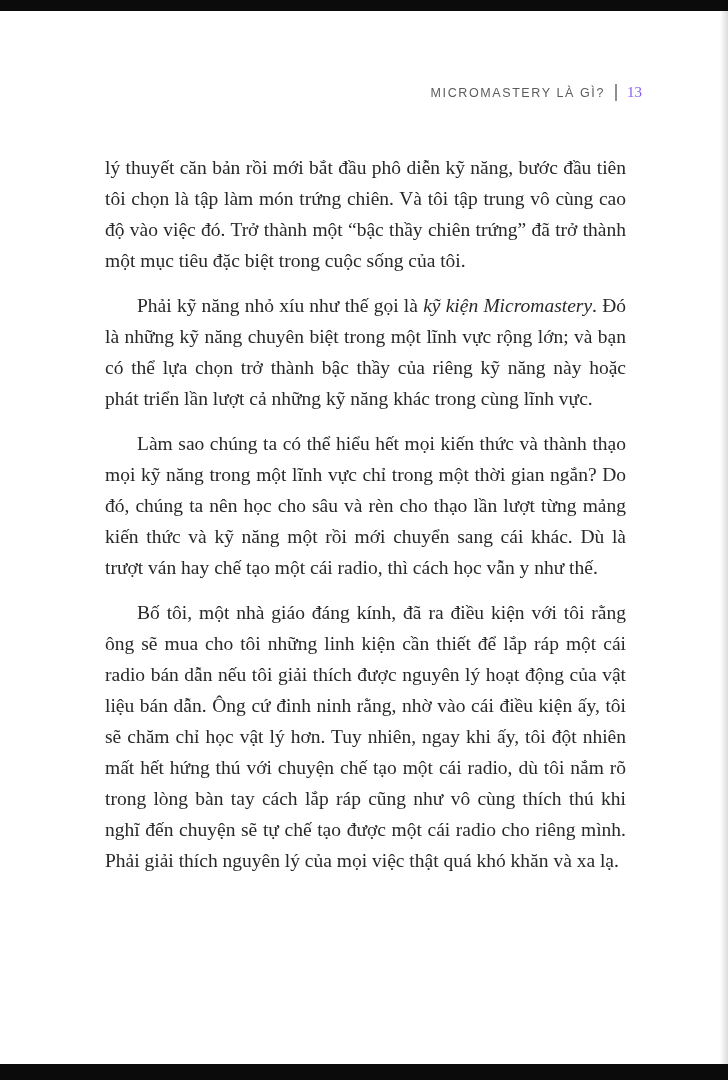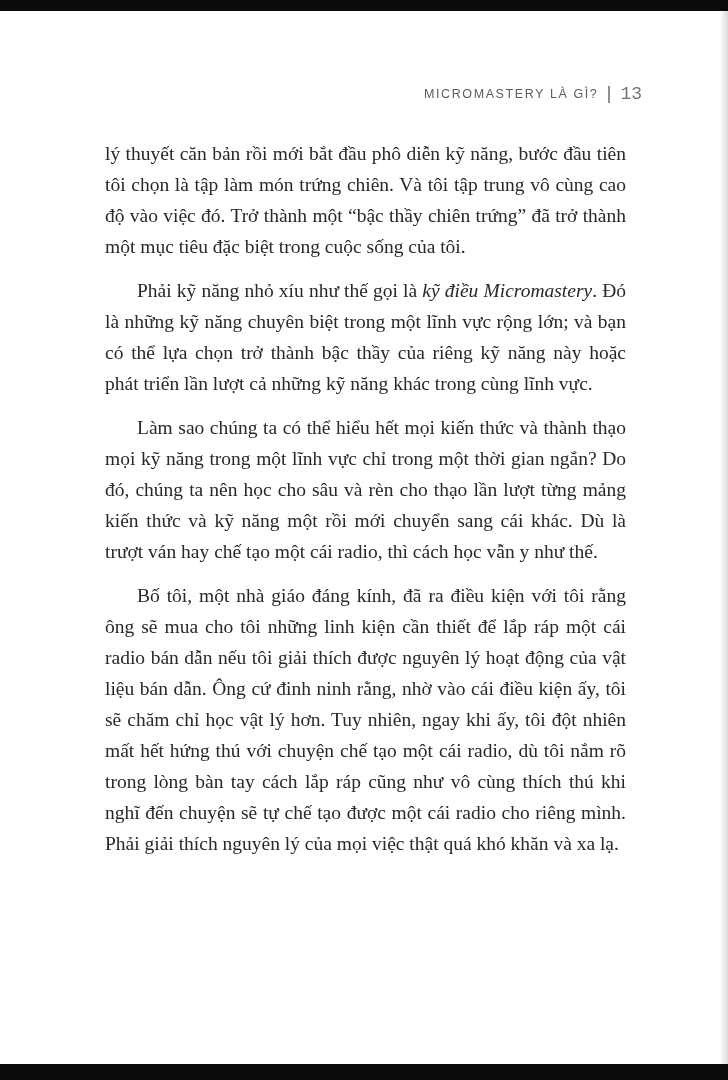--- a/index.html
+++ b/index.html
@@ -49,37 +49,37 @@
     letter-spacing: 1.6px;
     color: #5c5c5c;
     text-transform: uppercase;
   }
   .running-head .rule {
     width: 2px;
     height: 17px;
     background: #8f8f8f;
   }
   .running-head .folio {
-    font-family: Liberation Mono, monospace;
-    font-size: 18px;
-    color: #737373;
+    font-family: Liberation Serif, serif;
+    font-size: 15px;
+    color: #8b5cf6;
   }
   .text-block {
     position: absolute;
     top: 138px;
     left: 105px;
     width: 521px;
     color: #282828;
     font-size: 19.5px;
     line-height: 31px;
     text-align: justify;
     text-justify: inter-word;
   }
   .para {
-    margin: 0 0 13px 0;
+    margin: 14px 0 13px 0;
   }
   .para.indented {
     text-indent: 32px;
   }
   .italic {
     font-style: italic;
   }
 </style>
 </head>
 <body>
@@ -91,21 +91,21 @@
   <header class="running-head">
     <span class="chapter">MICROMASTERY LÀ GÌ?</span>
     <span class="rule"></span>
     <span class="folio">13</span>
   </header>
 
   <main class="text-block">
 
     <p class="para">lý thuyết căn bản rồi mới bắt đầu phô diễn kỹ năng, bước đầu tiên tôi chọn là tập làm món trứng chiên. Và tôi tập trung vô cùng cao độ vào việc đó. Trở thành một “bậc thầy chiên trứng” đã trở thành một mục tiêu đặc biệt trong cuộc sống của tôi.</p>
 
-    <p class="para indented"><span>Phải kỹ năng nhỏ xíu như thế gọi là </span><span class="italic">kỹ điều Micromastery</span><span>. Đó là những kỹ năng chuyên biệt trong một lĩnh vực rộng lớn; và bạn có thể lựa chọn trở thành bậc thầy của riêng kỹ năng này hoặc phát triển lần lượt cả những kỹ năng khác trong cùng lĩnh vực.</span></p>
+    <p class="para indented"><span>Phải kỹ năng nhỏ xíu như thế gọi là </span><span class="italic">kỹ kiện Micromastery</span><span>. Đó là những kỹ năng chuyên biệt trong một lĩnh vực rộng lớn; và bạn có thể lựa chọn trở thành bậc thầy của riêng kỹ năng này hoặc phát triển lần lượt cả những kỹ năng khác trong cùng lĩnh vực.</span></p>
 
     <p class="para indented">Làm sao chúng ta có thể hiểu hết mọi kiến thức và thành thạo mọi kỹ năng trong một lĩnh vực chỉ trong một thời gian ngắn? Do đó, chúng ta nên học cho sâu và rèn cho thạo lần lượt từng mảng kiến thức và kỹ năng một rồi mới chuyển sang cái khác. Dù là trượt ván hay chế tạo một cái radio, thì cách học vẫn y như thế.</p>
 
     <p class="para indented">Bố tôi, một nhà giáo đáng kính, đã ra điều kiện với tôi rằng ông sẽ mua cho tôi những linh kiện cần thiết để lắp ráp một cái radio bán dẫn nếu tôi giải thích được nguyên lý hoạt động của vật liệu bán dẫn. Ông cứ đinh ninh rằng, nhờ vào cái điều kiện ấy, tôi sẽ chăm chỉ học vật lý hơn. Tuy nhiên, ngay khi ấy, tôi đột nhiên mất hết hứng thú với chuyện chế tạo một cái radio, dù tôi nắm rõ trong lòng bàn tay cách lắp ráp cũng như vô cùng thích thú khi nghĩ đến chuyện sẽ tự chế tạo được một cái radio cho riêng mình. Phải giải thích nguyên lý của mọi việc thật quá khó khăn và xa lạ.</p>
 
   </main>
 
   <div class="edge-shade"></div>
 
   <div class="black-bar bottom"></div>

